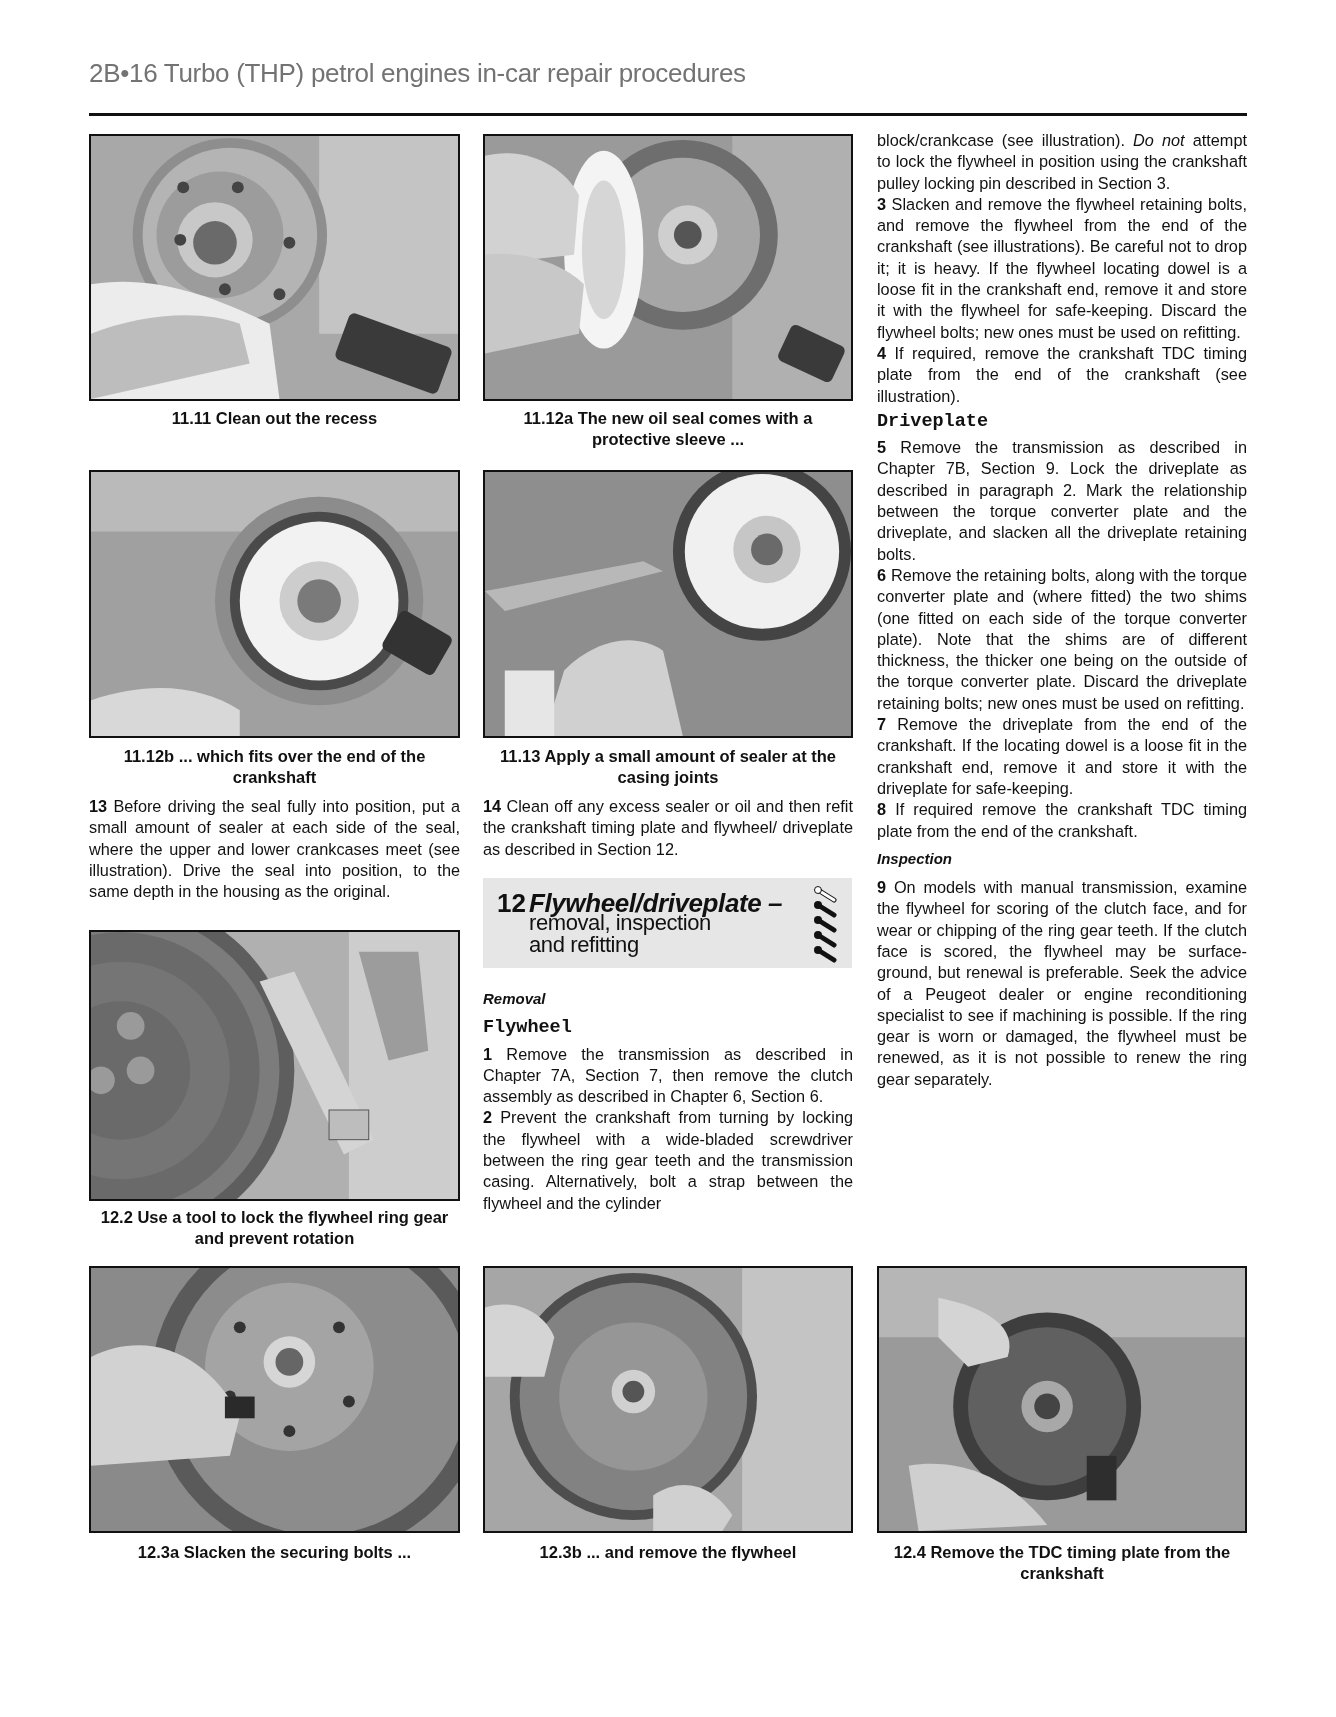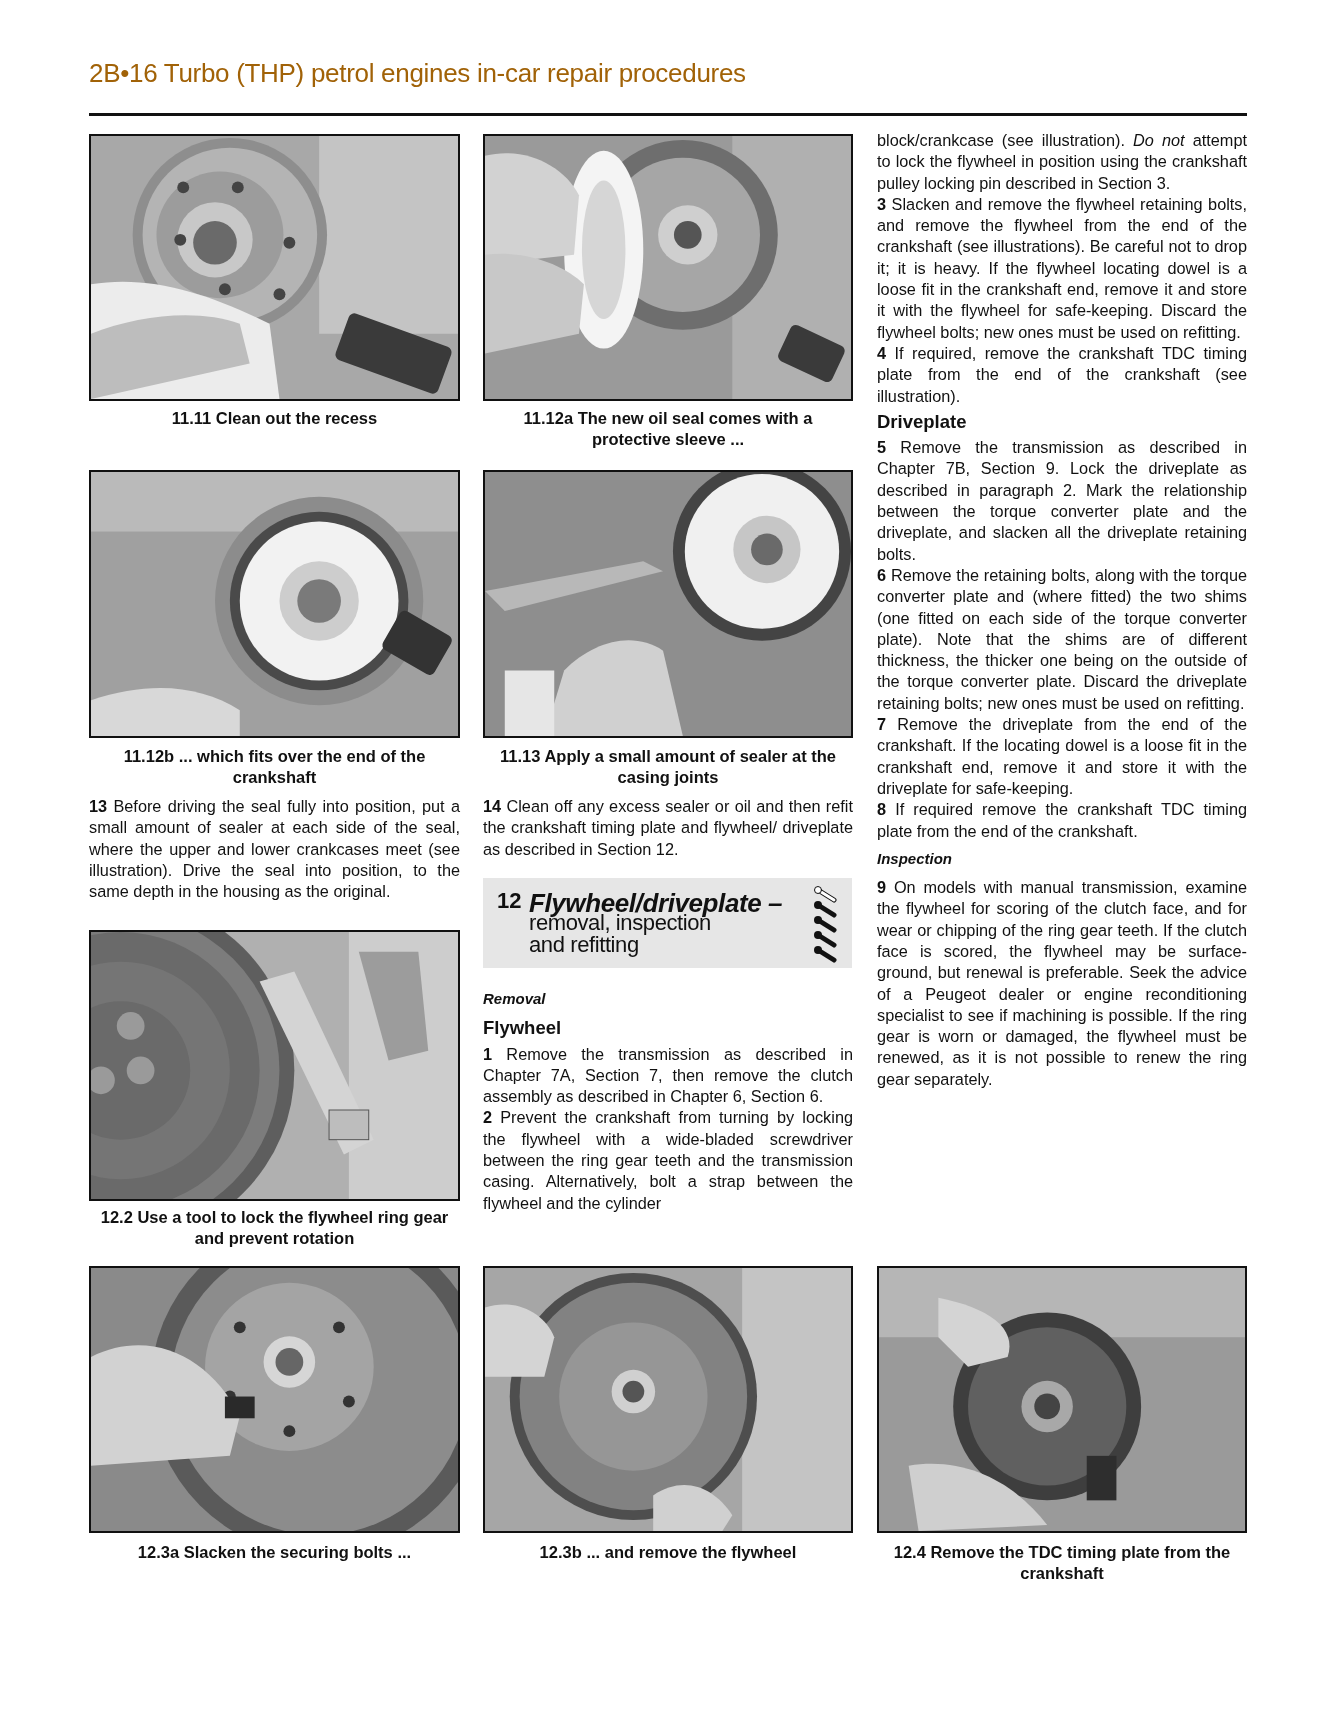--- a/index.html
+++ b/index.html
@@ -1,30 +1,30 @@
 <!DOCTYPE html>
 <html><head>
 <meta charset="utf-8">
 <style>
   html,body{margin:0;padding:0;background:#fff;}
   body{width:1336px;height:1717px;position:relative;overflow:hidden;color:#111;
        font-family:"Liberation Sans","DejaVu Sans",sans-serif;}
-  .header{position:absolute;left:89px;top:58px;font-size:26px;letter-spacing:-0.3px;color:#a16207;}
+  .header{position:absolute;left:89px;top:58px;font-size:26px;letter-spacing:-0.3px;color:#737373;}
   .rule{position:absolute;left:89px;top:113px;width:1158px;height:3px;background:#111;}
   .photo{position:absolute;border:2px solid #111;box-sizing:border-box;overflow:hidden;background:#9a9a9a;}
   .photo svg{display:block;width:100%;height:100%;}
   .caption{position:absolute;font-weight:bold;font-size:16.5px;line-height:21px;text-align:center;color:#111;}
   .col{position:absolute;font-size:16.3px;line-height:21.3px;text-align:justify;color:#111;}
   .col p{margin:0;}
   .col b.num{font-weight:bold;}
   .col .bold{font-weight:normal;}
-  .sub{font-weight:bold;font-size:18.5px;margin:4px 0 5px 0;}
+  .sub{font-weight:bold;font-size:18.5px;margin:4px 0 5px 0;font-family:Liberation Mono, monospace;}
   .sec{font-weight:bold;font-style:italic;font-size:15px;margin:6px 0 8px 0;}
   .secbox{position:absolute;left:483px;top:878px;width:369px;height:90px;background:#e6e6e6;}
-  .secbox .n{position:absolute;left:14px;top:10px;font-size:22px;font-weight:bold;}
+  .secbox .n{position:absolute;left:14px;top:10px;font-size:26px;font-weight:bold;}
   .secbox .t1{position:absolute;left:46px;top:10px;font-size:26px;font-weight:bold;letter-spacing:-0.4px;font-style:italic;}
   .secbox .t2{position:absolute;left:46px;top:34px;font-size:22px;letter-spacing:-0.4px;line-height:22px;}
   .secbox .wr{position:absolute;right:12px;top:8px;width:26px;height:78px;}
 </style>
 </head>
 <body>
 
 <div class="header">2B•16  Turbo (THP) petrol engines in-car repair procedures</div>
 <div class="rule"></div>
 

